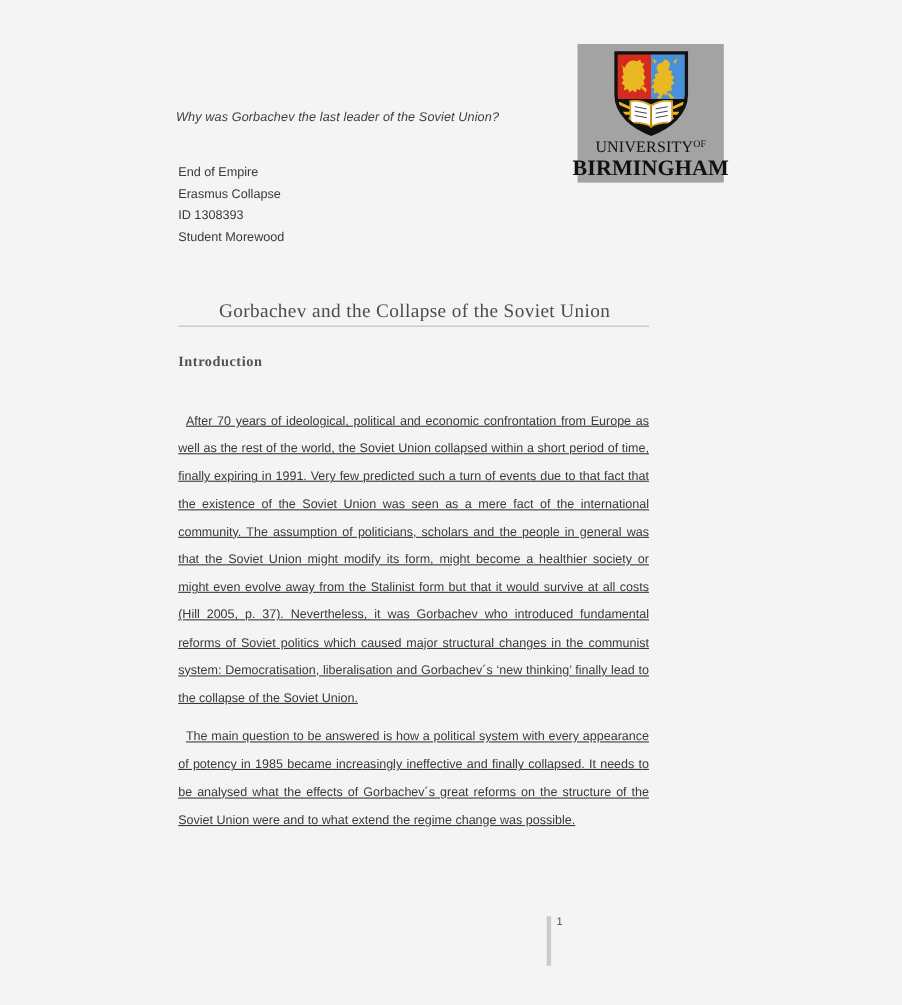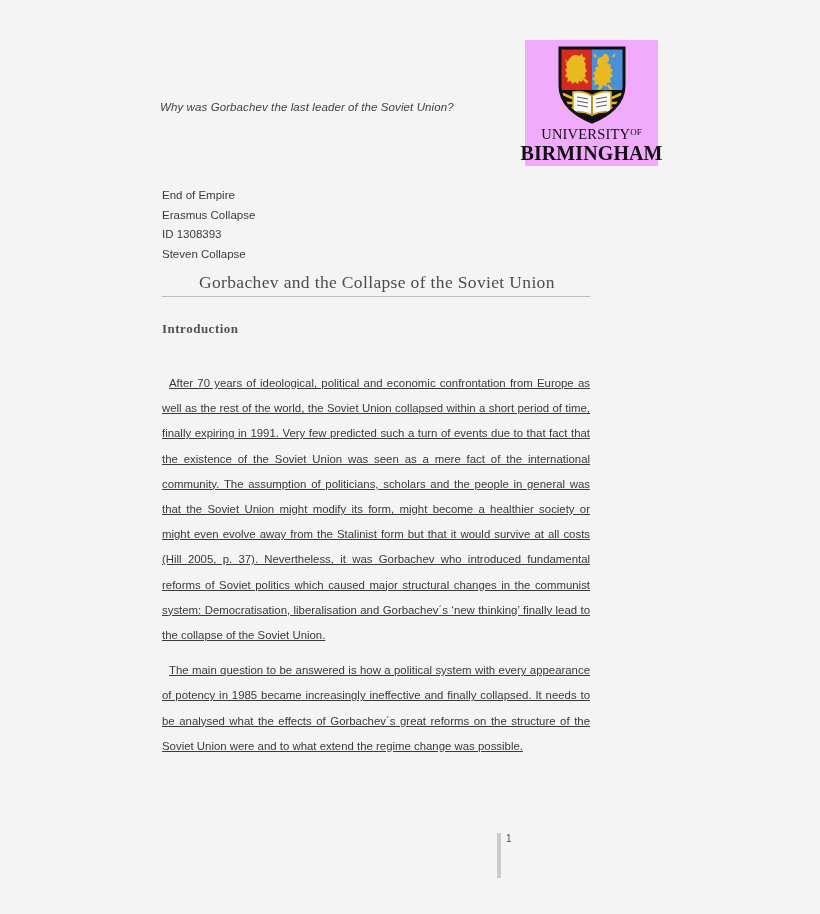--- a/index.html
+++ b/index.html
@@ -22,21 +22,21 @@
     height: 914px;
   }
 
   
   .logo-box {
     position: absolute;
     left: 525px;
     top: 40px;
     width: 133px;
     height: 126px;
-    background: #f0abfc;
+    background: #a3a3a3;
     display: flex;
     flex-direction: column;
     align-items: center;
     justify-content: flex-start;
     padding-top: 6px;
     box-sizing: border-box;
   }
   .crest {
     width: 72px;
     height: 78px;
@@ -79,21 +79,20 @@
     letter-spacing: 0.1px;
     white-space: nowrap;
   }
   .meta-block {
     position: absolute;
     left: 162px;
     top: 148px;
     font-size: 11.5px;
     color: #3a3a3a;
     line-height: 19.7px;
-    margin-top: 38px;
   }
   .meta-line {
     white-space: nowrap;
   }
 
   
   .doc-title {
     position: absolute;
     left: 162px;
     top: 272px;
@@ -227,21 +226,21 @@
       <div class="logo-line2">BIRMINGHAM</div>
     </div>
   </div>
 
   <div class="subtitle">Why was Gorbachev the last leader of the Soviet Union?</div>
 
   <div class="meta-block">
     <div class="meta-line">End of Empire</div>
     <div class="meta-line">Erasmus Collapse</div>
     <div class="meta-line">ID 1308393</div>
-    <div class="meta-line">Steven Collapse</div>
+    <div class="meta-line">Student Morewood</div>
   </div>
 
   <div class="doc-title">Gorbachev and the Collapse of the Soviet Union</div>
   <div class="title-rule"></div>
   <div class="section-head">Introduction</div>
 
   <div class="body-col">
     <p class="para">After 70 years of ideological, political and economic confrontation from Europe as well as the rest of the world, the Soviet Union collapsed within a short period of time, finally expiring in 1991. Very few predicted such a turn of events due to that fact that the existence of the Soviet Union was seen as a mere fact of the international community. The assumption of politicians, scholars and the people in general was that the Soviet Union might modify its form, might become a healthier society or might even evolve away from the Stalinist form but that it would survive at all costs (Hill 2005, p. 37). Nevertheless, it was Gorbachev who introduced fundamental reforms of Soviet politics which caused major structural changes in the communist system: Democratisation, liberalisation and Gorbachev´s ‘new thinking’ finally lead to the collapse of the Soviet Union.</p>
     <p class="para">The main question to be answered is how a political system with every appearance of potency in 1985 became increasingly ineffective and finally collapsed. It needs to be analysed what the effects of Gorbachev´s great reforms on the structure of the Soviet Union were and to what extend the regime change was possible.</p>
   </div>

